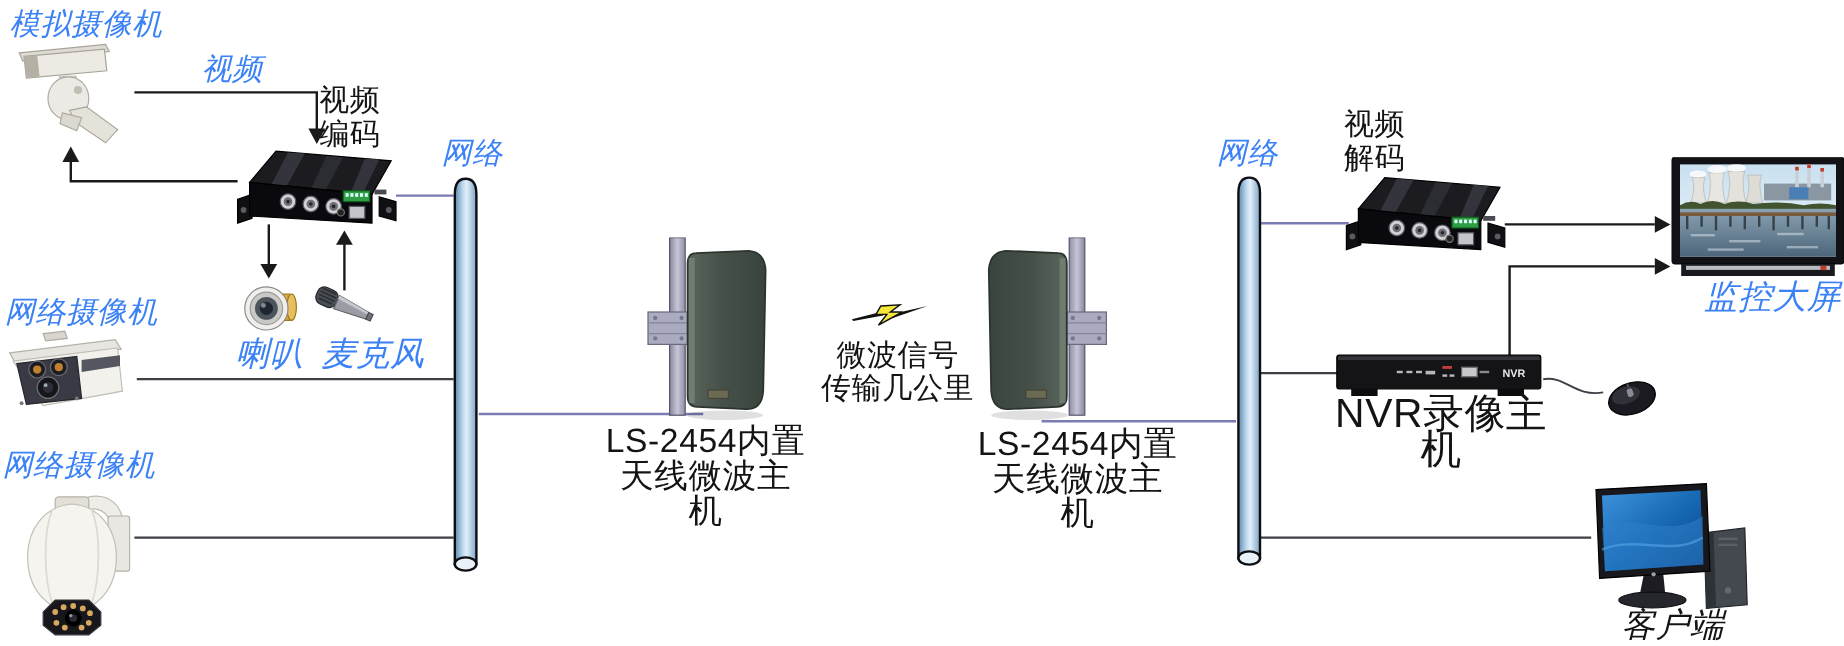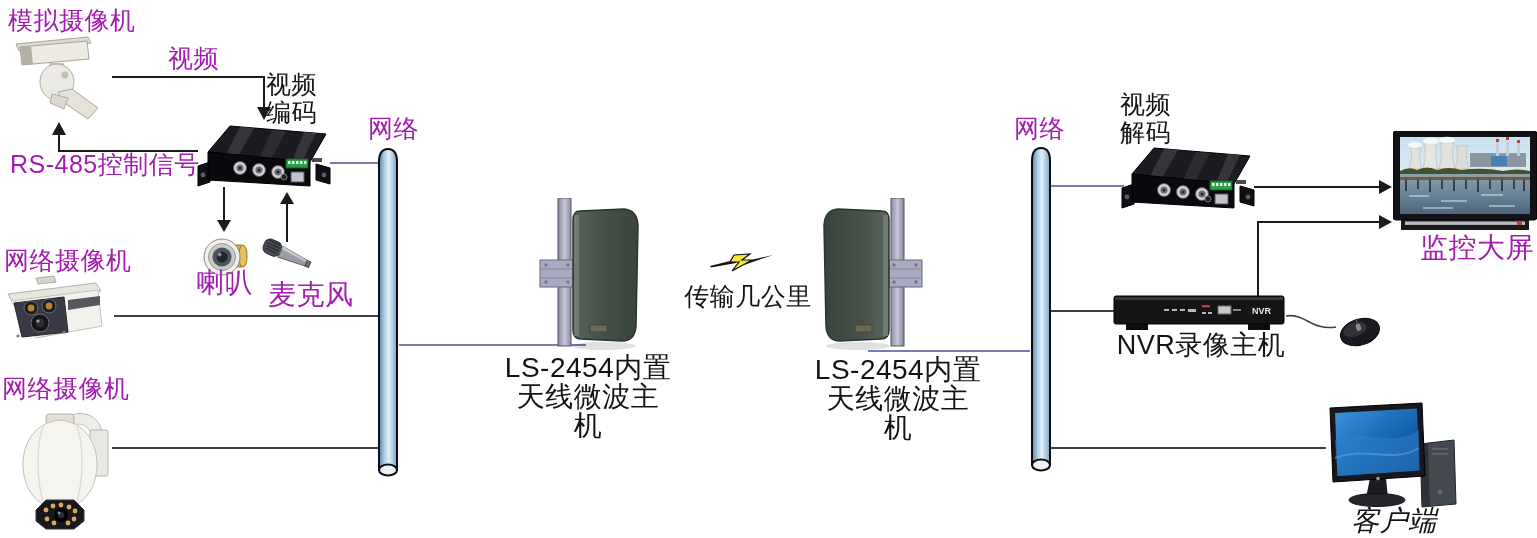--- a/index.html
+++ b/index.html
@@ -1,24 +1,24 @@
 <!DOCTYPE html>
 <html><head>
 <meta charset="utf-8">
 <style>
   html,body{margin:0;padding:0;background:#ffffff;}
   #canvas{position:relative;width:1537px;height:538px;background:#ffffff;overflow:hidden;
           font-family:"Liberation Sans","DejaVu Sans",sans-serif;color:#111;}
-  .lbl{position:absolute;white-space:nowrap;color:#a21caf;letter-spacing:0.5px;z-index:5;}
+  .lbl{position:absolute;white-space:nowrap;color:#3b82f6;letter-spacing:0.5px;z-index:5;font-style:italic;}
   .lbl2{position:absolute;color:#141414;text-align:center;letter-spacing:0.5px;z-index:5;}
   .dev{position:absolute;z-index:3;}
   #wires{position:absolute;left:0;top:0;z-index:1;}
   .fs25{font-size:25px;line-height:28px;}
   .fs26{font-size:28px;line-height:29px;}
-  .fs27{font-size:27px;line-height:30px;}
+  .fs27{font-size:34px;line-height:30px;}
 </style>
 </head>
 <body>
 
 <div id="canvas">
 
   <svg id="wires" width="1537" height="538" viewBox="0 0 1537 538">
 
     <g stroke="#1a1a1a" stroke-width="2" fill="#1a1a1a">
       <path d="M112,77 H264 V108" fill="none"></path>
@@ -367,31 +367,31 @@
     <path d="M11,58 C40,46 70,64 95,48" fill="none" stroke="#5aa5e8" stroke-width="2" opacity="0.6"></path>
     <circle cx="54" cy="78.6" r="1.8" fill="#9aa0a8"></circle>
   </svg>
 
   <div class="lbl fs25" style="left:8px;top:6px;">模拟摄像机</div>
   <div class="lbl fs25" style="left:168px;top:44px;">视频</div>
   <div class="lbl2 fs25" style="left:266px;top:70px;text-align:left;">
     <div>视频</div>
     <div>编码</div>
   </div>
-  <div class="lbl fs25" style="left:10px;top:150px;">RS-485控制信号</div>
-  <div class="lbl fs26" style="left:196px;top:268px;">喇叭</div>
+  <div class="lbl fs26" style="left:196px;top:280px;">喇叭</div>
   <div class="lbl fs26" style="left:268px;top:280px;">麦克风</div>
   <div class="lbl fs25" style="left:368px;top:114px;">网络</div>
   <div class="lbl fs25" style="left:4px;top:246px;">网络摄像机</div>
   <div class="lbl fs25" style="left:2px;top:374px;">网络摄像机</div>
   <div class="lbl2 fs26" style="left:503px;top:353px;width:170px;">
     <div>LS-2454内置</div>
     <div>天线微波主机</div>
   </div>
   <div class="lbl2 fs25" style="left:663px;top:282px;width:170px;">
+    <div>微波信号</div>
     <div>传输几公里</div>
   </div>
   <div class="lbl2 fs26" style="left:813px;top:355px;width:170px;">
     <div>LS-2454内置</div>
     <div>天线微波主机</div>
   </div>
   <div class="lbl fs25" style="left:1014px;top:114px;">网络</div>
   <div class="lbl2 fs25" style="left:1120px;top:90px;text-align:left;">
     <div>视频</div>
     <div>解码</div>

